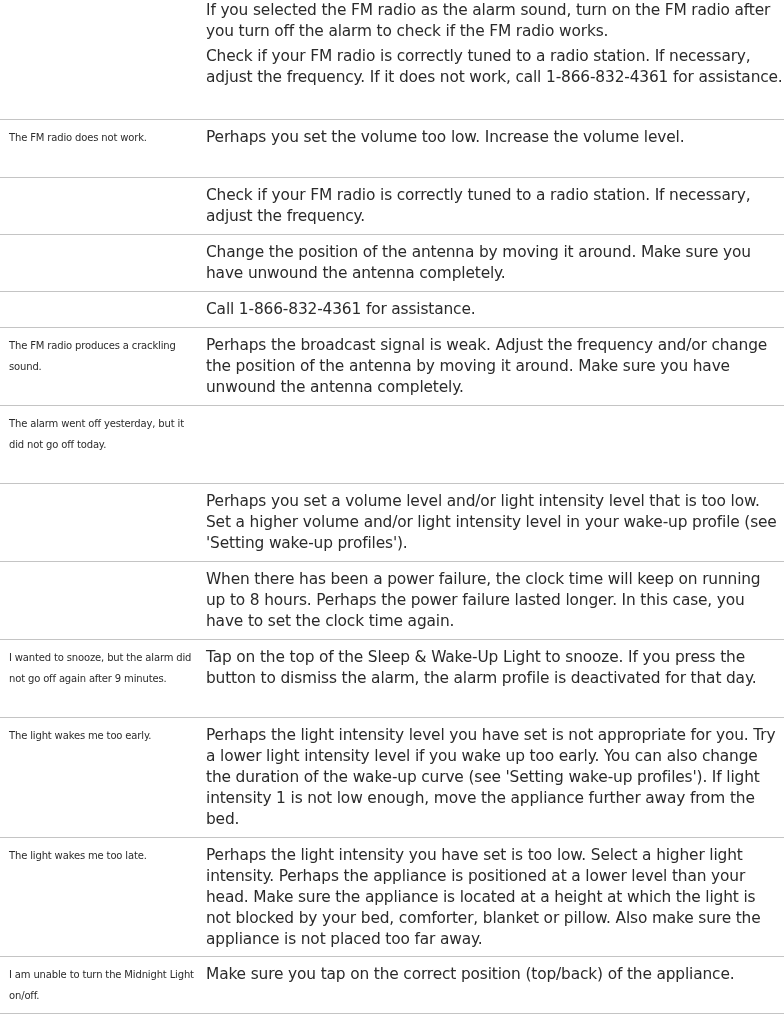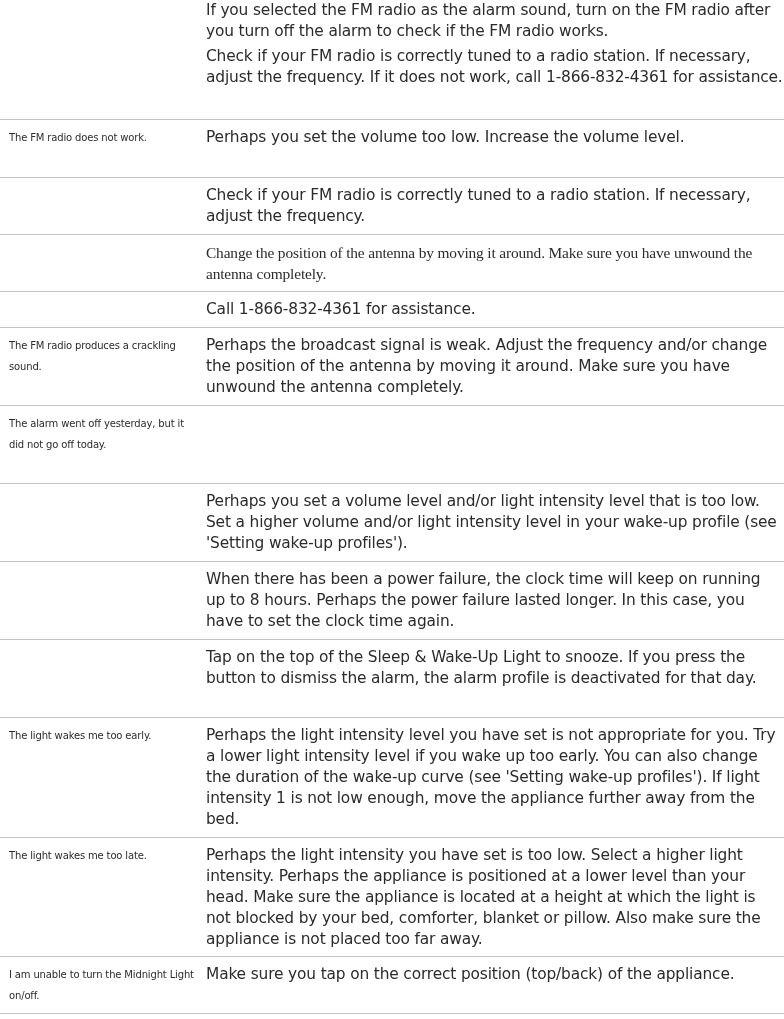--- a/index.html
+++ b/index.html
@@ -70,21 +70,21 @@
     </div>
   </div>
 
   <div class="row" style="top:178px;height:57px;">
     <div class="cell-problem"></div>
     <div class="cell-solution">
       <p>Check if your FM radio is correctly tuned to a radio station. If necessary, adjust the frequency.</p>
     </div>
   </div>
 
-  <div class="row" style="top:235px;height:57px;font-family:Liberation Serif, serif;">
+  <div class="row" style="top:235px;height:57px;">
     <div class="cell-problem"></div>
     <div class="cell-solution">
       <p>Change the position of the antenna by moving it around. Make sure you have unwound the antenna completely.</p>
     </div>
   </div>
 
   <div class="row" style="top:292px;height:36px;">
     <div class="cell-problem"></div>
     <div class="cell-solution">
       <p>Call 1-866-832-4361 for assistance.</p>
@@ -110,20 +110,21 @@
   </div>
 
   <div class="row" style="top:562px;height:78px;">
     <div class="cell-problem"></div>
     <div class="cell-solution">
       <p>When there has been a power failure, the clock time will keep on running up to 8 hours. Perhaps the power failure lasted longer. In this case, you have to set the clock time again.</p>
     </div>
   </div>
 
   <div class="row" style="top:640px;height:78px;">
+    <div class="cell-problem">I wanted to snooze, but the alarm did not go off again after 9 minutes.</div>
     <div class="cell-solution">
       <p>Tap on the top of the Sleep &amp; Wake-Up Light to snooze. If you press the button to dismiss the alarm, the alarm profile is deactivated for that day.</p>
     </div>
   </div>
 
   <div class="row" style="top:718px;height:120px;">
     <div class="cell-problem">The light wakes me too early.</div>
     <div class="cell-solution">
       <p>Perhaps the light intensity level you have set is not appropriate for you. Try a lower light intensity level if you wake up too early. You can also change the duration of the wake-up curve (see 'Setting wake-up profiles'). If light intensity 1 is not low enough, move the appliance further away from the bed.</p>
     </div>

